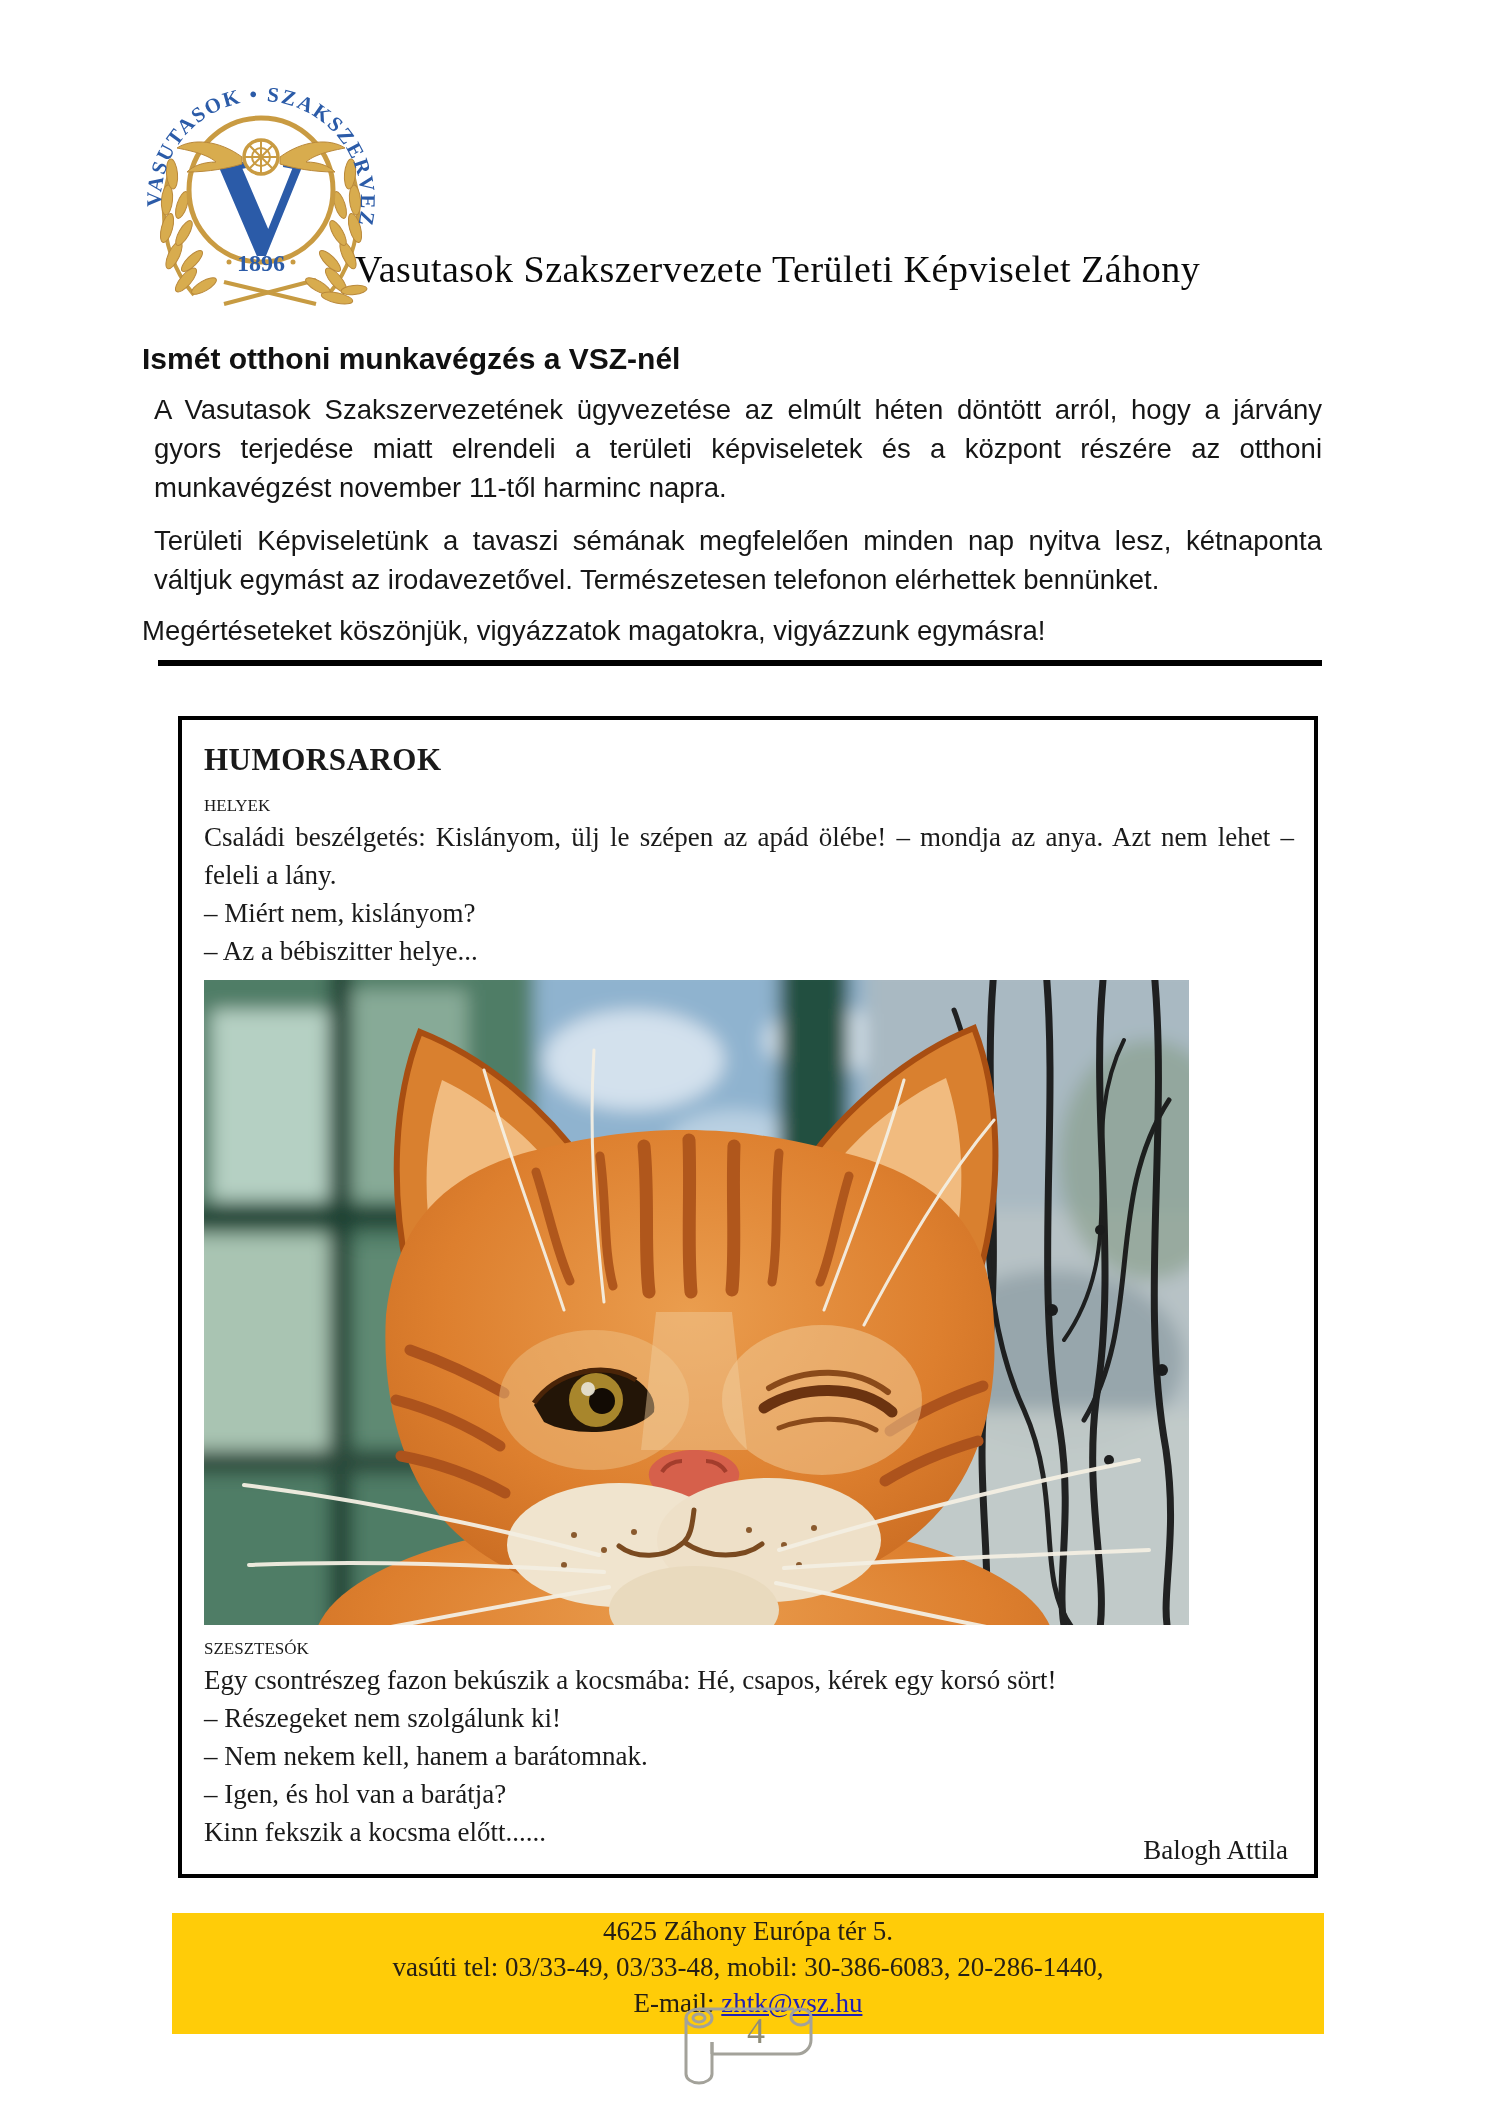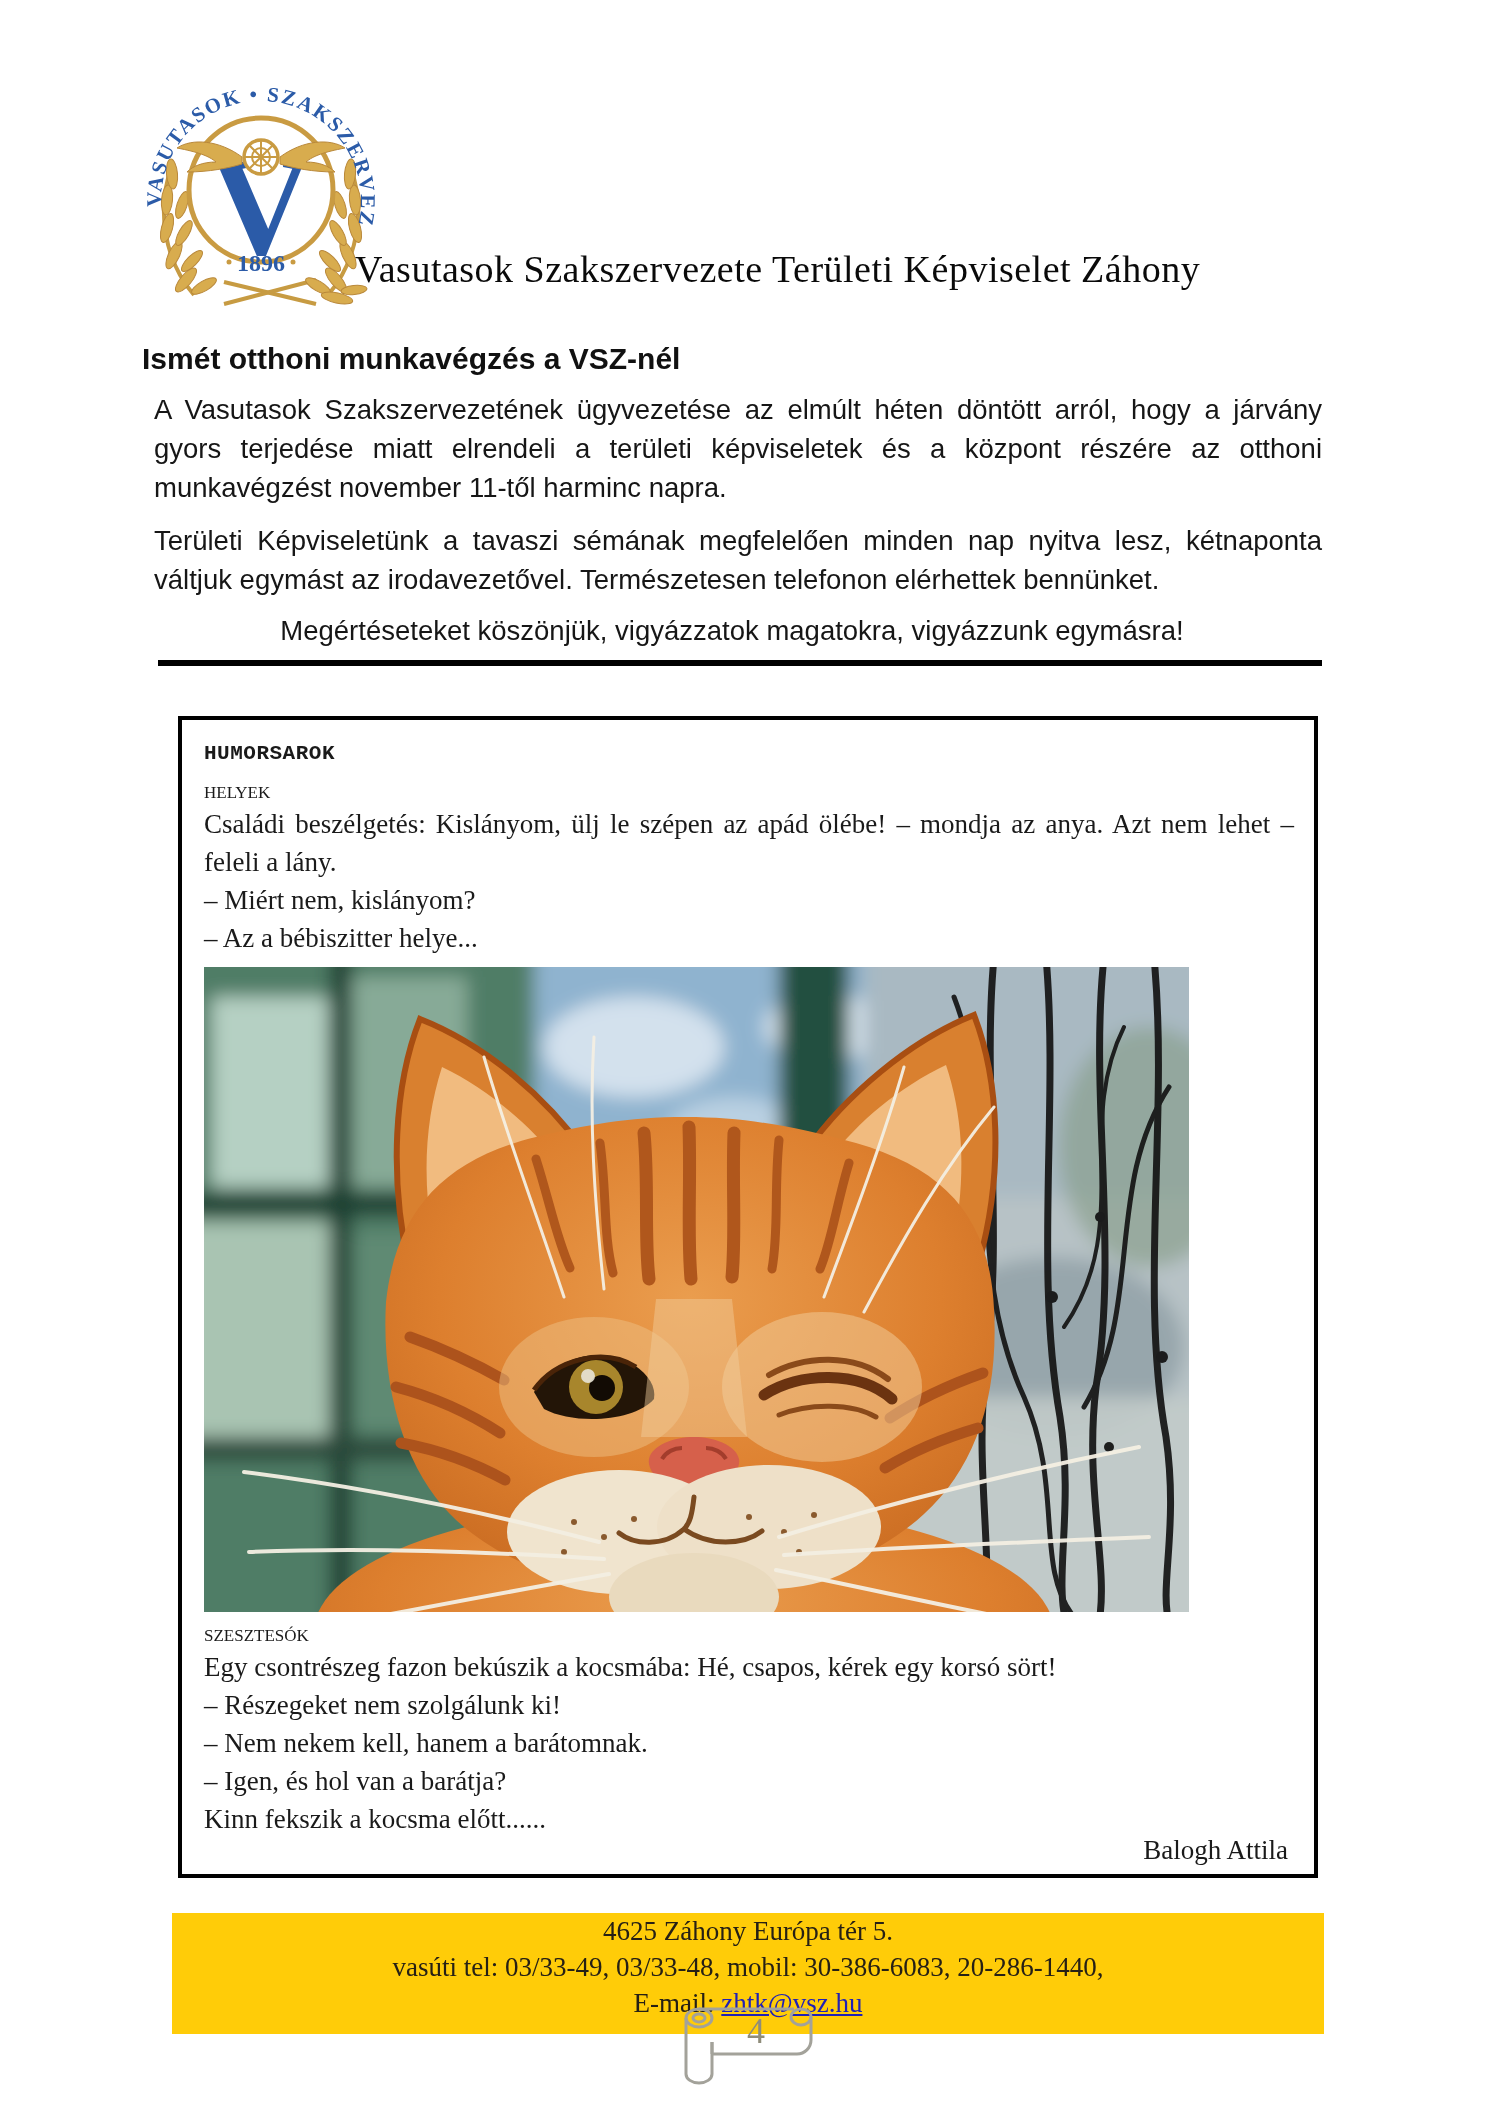--- a/index.html
+++ b/index.html
@@ -14,29 +14,29 @@
     font-family:"Liberation Serif",serif;font-size:38px;letter-spacing:.5px;color:#0a0a0a;white-space:nowrap;
   }
   
   .news{position:absolute;left:142px;top:322px;width:1180px;}
   .news-heading{
     font-size:43px;font-weight:bold;letter-spacing:-1.5px;line-height:46px;
     border-bottom:7px solid #000;padding-bottom:5px;margin:0;
   }
   .news-subheading{font-size:30px;font-weight:bold;margin:20px 0 0 0;}
   .news p.body{font-size:27.5px;line-height:39px;text-align:justify;margin:14px 0 0 12px;color:#161616;}
-  .news p.closing{font-size:27.5px;line-height:39px;text-align:center;margin:12px 0 0 0;color:#161616;}
+  .news p.closing{font-size:27.5px;line-height:39px;text-align:left;margin:12px 0 0 0;color:#161616;}
   .rule{position:absolute;left:158px;top:660px;width:1164px;height:6px;background:#000;}
   
   .humor-box{
     position:absolute;left:178px;top:716px;width:1092px;height:1104px;
     border:4px solid #000;padding:14px 20px 36px 20px;
     font-family:"Liberation Serif",serif;color:#1a1a1a;
   }
-  .humor-title{font-size:21px;font-weight:bold;letter-spacing:.5px;margin:8px 0 18px 2px;font-family:Liberation Mono, monospace;}
+  .humor-title{font-size:31px;font-weight:bold;letter-spacing:.5px;margin:8px 0 18px 2px;}
   .joke-heading{font-size:17px;margin:14px 0 2px 2px;}
   .joke-line{font-size:27px;line-height:38px;margin:0 0 0 2px;text-align:justify;}
   .cat-figure{width:985px;height:645px;margin:10px 0 4px 2px;}
   .cat-figure svg{display:block;}
   .humor-author{position:absolute;right:26px;bottom:8px;font-size:27px;}
   
   .footer-band{
     position:absolute;left:172px;top:1913px;width:1152px;height:121px;
     text-align:center;font-family:"Liberation Serif",serif;font-size:27px;color:#262015;
   }

